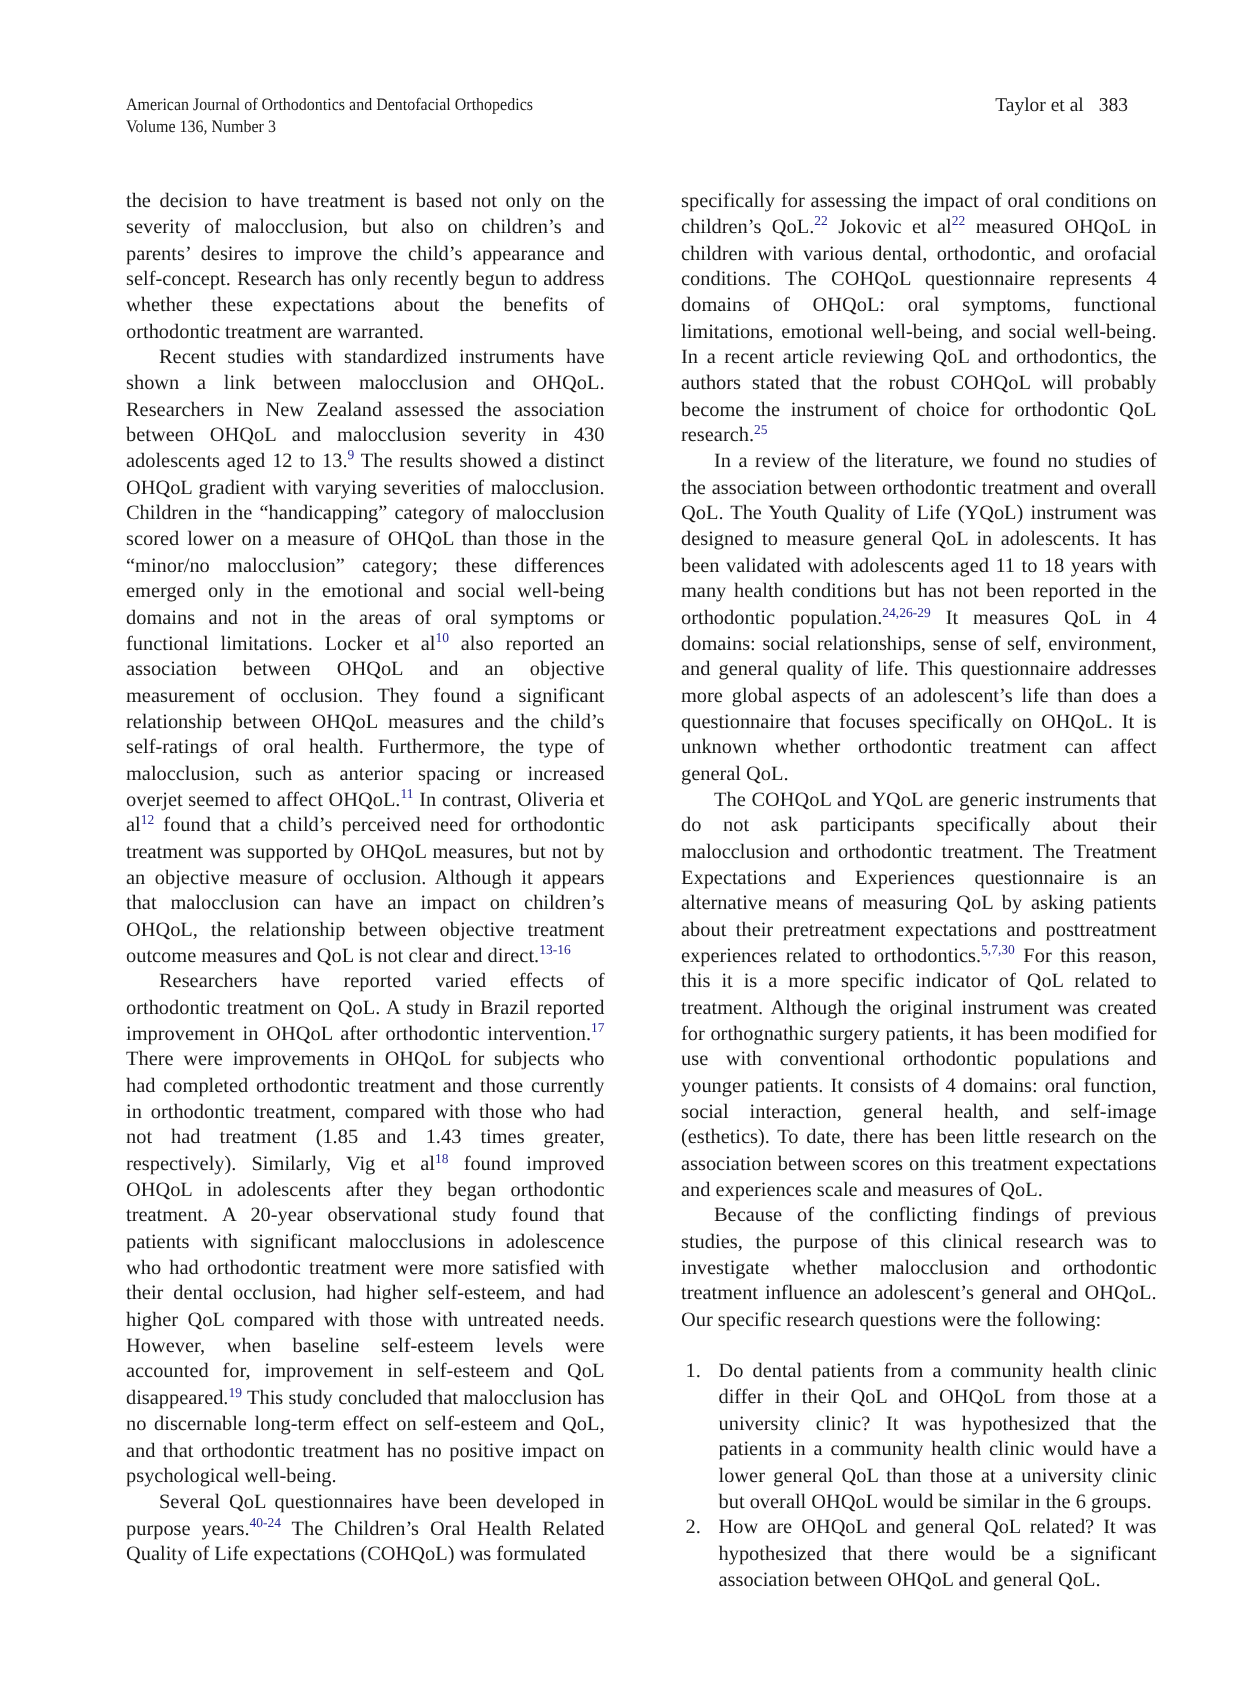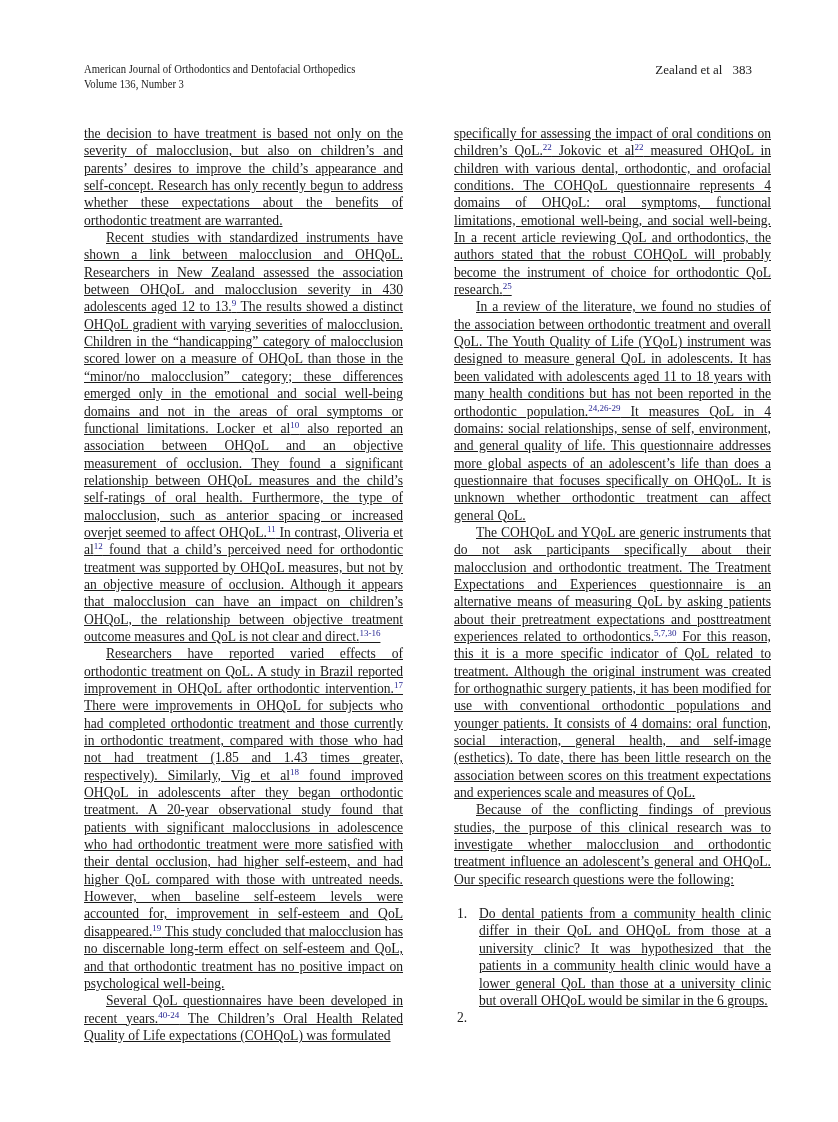--- a/index.html
+++ b/index.html
@@ -3,48 +3,48 @@
 <meta charset="utf-8">
 <style>
   html, body { margin: 0; padding: 0; background: #ffffff; }
   body { width: 838px; height: 1122px; position: relative; overflow: hidden;
          font-family: "Liberation Serif", "DejaVu Serif", serif; color: #1a1a1a; }
   .header { position: absolute; top: 62px; left: 84px; width: 668px; font-size: 11.6px; line-height: 15px; }
   .header .journal { position: absolute; left: 0; top: 0; white-space: nowrap; transform: scaleX(0.92); transform-origin: left top; }
   .header .volume { position: absolute; left: 0; top: 15px; white-space: nowrap; transform: scaleX(0.92); transform-origin: left top; }
   .header .running { position: absolute; right: 0; top: 0; font-size: 13px; white-space: nowrap; }
   .header .running .pg { margin-left: 10px; margin-top: 28px; }
-  .col { position: absolute; top: 125px; font-size: 13.6px; line-height: 17.35px; text-align: justify; hyphens: manual; text-decoration: underline; }
+  .col { position: absolute; top: 125px; font-size: 13.6px; line-height: 17.35px; text-align: justify; hyphens: manual; }
   .col.left { left: 84px; width: 319px; }
   .col.right { left: 454px; width: 317px; }
   p { margin: 0; }
   p.indent { text-indent: 22px; }
   sup.cite { color: #1f1f8f; font-size: 9px; line-height: 0; vertical-align: 5px; }
   ol.questions { margin: 17px 0 0 0; padding: 0; list-style: none; }
   ol.questions li { position: relative; padding-left: 25px; }
   ol.questions li .num { position: absolute; left: 3px; top: 0; }
 </style>
 </head>
 <body>
 
 <div class="header">
   <span class="journal">American Journal of Orthodontics and Dentofacial Orthopedics</span>
   <span class="volume">Volume 136, Number 3</span>
-  <span class="running"><span>Zealand et al</span><span class="pg">383</span></span>
+  <span class="running"><span>Taylor et al</span><span class="pg">383</span></span>
 </div>
 
 <div class="col left">
   <p>the decision to have treatment is based not only on the severity of malocclusion, but also on children’s and parents’ desires to improve the child’s appearance and self-concept. Research has only recently begun to address whether these expectations about the benefits of orthodontic treatment are warranted.</p>
   <p class="indent"><span>Recent studies with standardized instruments have shown a link between malocclusion and OHQoL. Researchers in New Zealand assessed the association between OHQoL and malocclusion severity in 430 adolescents aged 12 to 13.</span><sup class="cite">9</sup><span> The results showed a distinct OHQoL gradient with varying severities of malocclusion. Children in the “handicapping” category of malocclusion scored lower on a measure of OHQoL than those in the “minor/no malocclusion” category; these differences emerged only in the emotional and social well-being domains and not in the areas of oral symptoms or functional limitations. Locker et al</span><sup class="cite">10</sup><span> also reported an association between OHQoL and an objective measurement of occlusion. They found a significant relationship between OHQoL measures and the child’s self-ratings of oral health. Furthermore, the type of malocclusion, such as anterior spacing or increased overjet seemed to affect OHQoL.</span><sup class="cite">11</sup><span> In contrast, Oliveria et al</span><sup class="cite">12</sup><span> found that a child’s perceived need for orthodontic treatment was supported by OHQoL measures, but not by an objective measure of occlusion. Although it appears that malocclusion can have an impact on children’s OHQoL, the relationship between objective treatment outcome measures and QoL is not clear and direct.</span><sup class="cite">13-16</sup></p>
   <p class="indent"><span>Researchers have reported varied effects of orthodontic treatment on QoL. A study in Brazil reported improvement in OHQoL after orthodontic intervention.</span><sup class="cite">17</sup><span> There were improvements in OHQoL for subjects who had completed orthodontic treatment and those currently in orthodontic treatment, compared with those who had not had treatment (1.85 and 1.43 times greater, respectively). Similarly, Vig et al</span><sup class="cite">18</sup><span> found improved OHQoL in adolescents after they began orthodontic treatment. A 20-year observational study found that patients with significant malocclusions in adolescence who had orthodontic treatment were more satisfied with their dental occlusion, had higher self-esteem, and had higher QoL compared with those with untreated needs. However, when baseline self-esteem levels were accounted for, improvement in self-esteem and QoL disappeared.</span><sup class="cite">19</sup><span> This study concluded that malocclusion has no discernable long-term effect on self-esteem and QoL, and that orthodontic treatment has no positive impact on psychological well-being.</span></p>
-  <p class="indent"><span>Several QoL questionnaires have been developed in recent years.</span><sup class="cite">40-24</sup><span> The Children’s Oral Health Related Quality of Life expectations (COHQoL) was formulated</span></p>
+  <p class="indent"><span>Several QoL questionnaires have been developed in purpose years.</span><sup class="cite">40-24</sup><span> The Children’s Oral Health Related Quality of Life expectations (COHQoL) was formulated</span></p>
 </div>
 
 <div class="col right">
   <p><span>specifically for assessing the impact of oral conditions on children’s QoL.</span><sup class="cite">22</sup><span> Jokovic et al</span><sup class="cite">22</sup><span> measured OHQoL in children with various dental, orthodontic, and orofacial conditions. The COHQoL questionnaire represents 4 domains of OHQoL: oral symptoms, functional limitations, emotional well-being, and social well-being. In a recent article reviewing QoL and orthodontics, the authors stated that the robust COHQoL will probably become the instrument of choice for orthodontic QoL research.</span><sup class="cite">25</sup></p>
   <p class="indent"><span>In a review of the literature, we found no studies of the association between orthodontic treatment and overall QoL. The Youth Quality of Life (YQoL) instrument was designed to measure general QoL in adolescents. It has been validated with adolescents aged 11 to 18 years with many health conditions but has not been reported in the orthodontic population.</span><sup class="cite">24,26-29</sup><span> It measures QoL in 4 domains: social relationships, sense of self, environment, and general quality of life. This questionnaire addresses more global aspects of an adolescent’s life than does a questionnaire that focuses specifically on OHQoL. It is unknown whether orthodontic treatment can affect general QoL.</span></p>
   <p class="indent"><span>The COHQoL and YQoL are generic instruments that do not ask participants specifically about their malocclusion and orthodontic treatment. The Treatment Expectations and Experiences questionnaire is an alternative means of measuring QoL by asking patients about their pretreatment expectations and posttreatment experiences related to orthodontics.</span><sup class="cite">5,7,30</sup><span> For this reason, this it is a more specific indicator of QoL related to treatment. Although the original instrument was created for orthognathic surgery patients, it has been modified for use with conventional orthodontic populations and younger patients. It consists of 4 domains: oral function, social interaction, general health, and self-image (esthetics). To date, there has been little research on the association between scores on this treatment expectations and experiences scale and measures of QoL.</span></p>
   <p class="indent">Because of the conflicting findings of previous studies, the purpose of this clinical research was to investigate whether malocclusion and orthodontic treatment influence an adolescent’s general and OHQoL. Our specific research questions were the following:</p>
   <ol class="questions">
     <li><span class="num">1.</span><span>Do dental patients from a community health clinic differ in their QoL and OHQoL from those at a university clinic? It was hypothesized that the patients in a community health clinic would have a lower general QoL than those at a university clinic but overall OHQoL would be similar in the 6 groups.</span></li>
-    <li><span class="num">2.</span></li>
+    <li><span class="num">2.</span><span>How are OHQoL and general QoL related? It was hypothesized that there would be a significant association between OHQoL and general QoL.</span></li>
   </ol>
 </div>
 
 </body></html>

